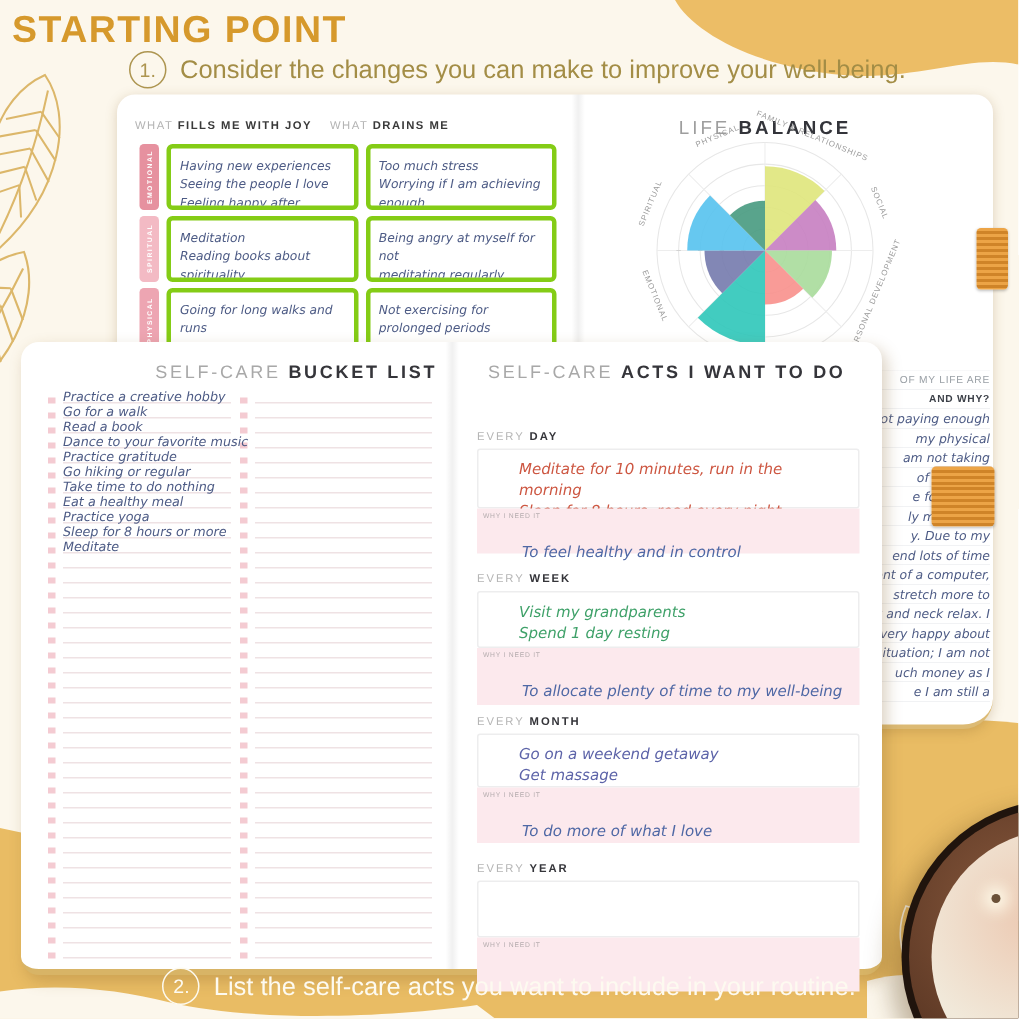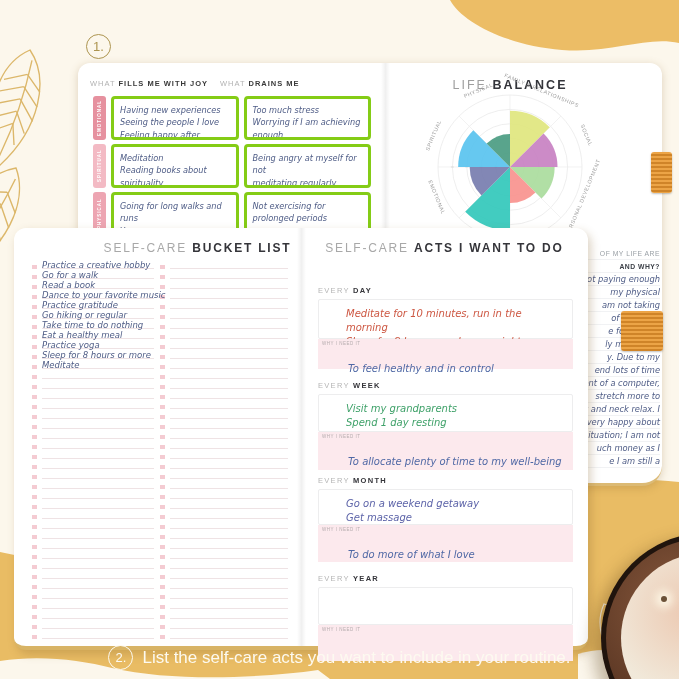--- a/index.html
+++ b/index.html
@@ -90,23 +90,25 @@
     <path d="M0,552 C80,568 180,600 300,621 C420,642 520,640 679,614 L679,679 L0,679 Z" fill="#e9bc64"></path>
     <path d="M552,490 C600,478 640,478 679,482 L679,640 L552,640 Z" fill="#e9bc64"></path>
     <path d="M0,661 C40,655 80,660 112,668 C172,682 262,678 318,670 L330,679 L0,679 Z" fill="#fcf7ec"></path>
     <path d="M578,654 C605,646 624,650 642,665 L650,679 L578,679 Z" fill="#fcf7ec"></path>
     <use href="#leaf" transform="translate(30,50) rotate(26) scale(1.05)" stroke="#dcb76a"></use>
     <use href="#leaf" transform="translate(16,168) rotate(40) scale(1.1)" stroke="#dcb76a"></use>
     <use href="#leaf" transform="translate(604,604) rotate(-16) scale(0.85)" stroke="#ffffff" opacity="0.85"></use>
     <use href="#leaf" transform="translate(650,608) rotate(16) scale(0.9)" stroke="#ffffff" opacity="0.85"></use>
   </svg>
 
+  <div class="main-title">STARTING POINT</div>
 
   <div class="step step1">
     <span class="badge">1.</span>
+    <span>Consider the changes you can make to improve your well-being.</span>
   </div>
 
   <div class="journal back-journal">
     <div class="spine back-spine"></div>
 
     <div class="joy-h jh1">
       <span>WHAT</span> <b>FILLS ME WITH JOY</b>
     </div>
     <div class="joy-h jh2">
       <span>WHAT</span> <b>DRAINS ME</b>

